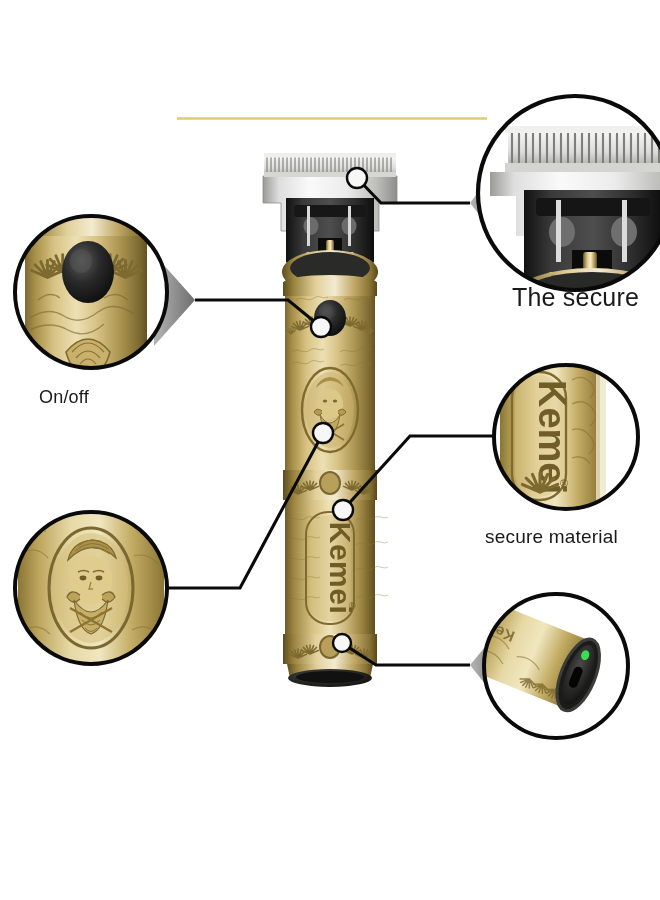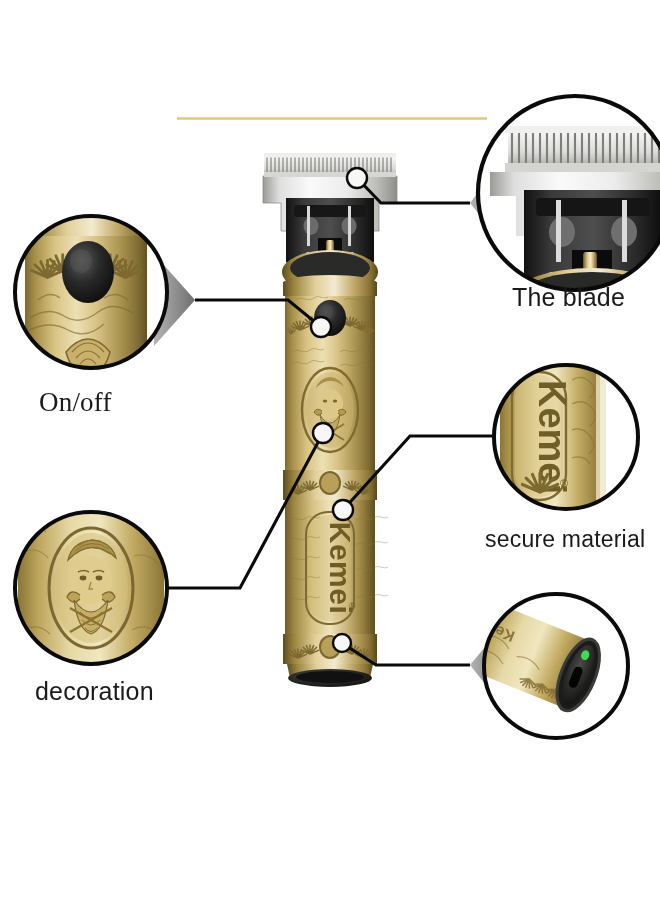--- a/index.html
+++ b/index.html
@@ -14,22 +14,22 @@
   svg.layer{position:absolute;left:0;top:0;width:660px;height:900px;}
   .callout-label{
     position:absolute;
     color:#1a1a1a;
     font-family:"Liberation Sans", sans-serif;
     font-weight:400;
     white-space:nowrap;
     letter-spacing:0.2px;
   }
   #label-blade{left:512px;top:283px;font-size:25px;}
-  #label-onoff{left:39px;top:387px;font-size:27px;font-family:Liberation Serif, serif;}
-  #label-secure{left:485px;top:526px;font-size:23px;}
+  #label-onoff{left:39px;top:387px;font-size:18px;}
+  #label-secure{left:485px;top:526px;font-size:19px;}
   #label-decoration{left:35px;top:677px;font-size:25px;}
   #label-charging{left:431px;top:762px;font-size:23px;}
 </style>
 </head>
 <body>
 
 <div id="stage">
 
   <svg class="layer" viewBox="0 0 660 900">
     <defs>
@@ -527,22 +527,21 @@
 
           <rect x="574" y="658" width="9" height="22" rx="4.5" fill="#050505"></rect>
 
           <ellipse cx="579" cy="645" rx="4" ry="5" fill="#3ddd52"></ellipse>
         </g>
       </g>
       <circle cx="556" cy="666" r="72" fill="none" stroke="#0a0a0a" stroke-width="4"></circle>
     </g>
   </svg>
 
-  <div class="callout-label" id="label-blade">The blade</div>
+  <div class="callout-label" id="label-blade">The secure</div>
 
   <div class="callout-label" id="label-onoff">On/off</div>
 
   <div class="callout-label" id="label-secure">secure material</div>
 
-  <div class="callout-label" id="label-decoration">decoration</div>
 
 
 </div>
 
 </body></html>

